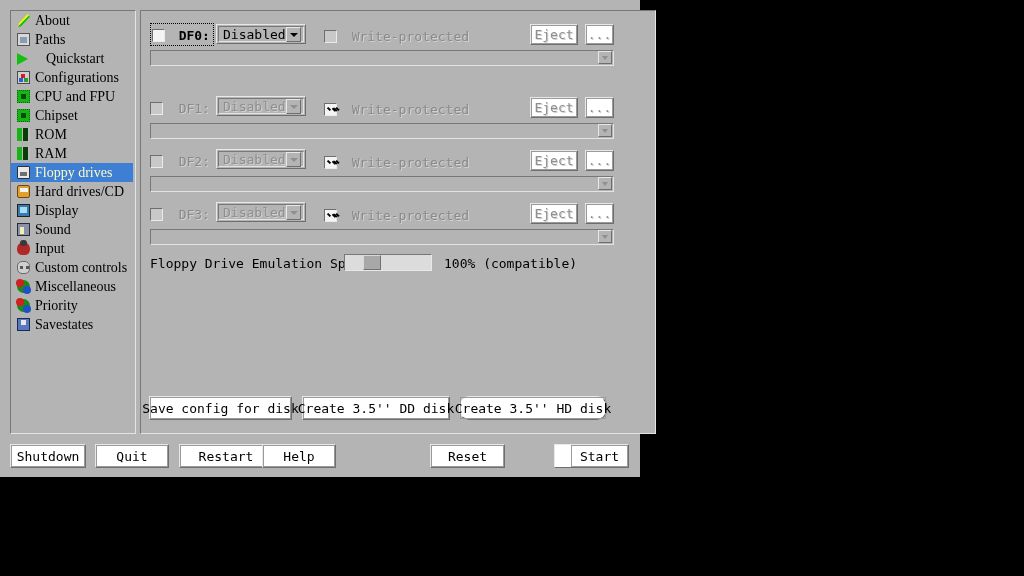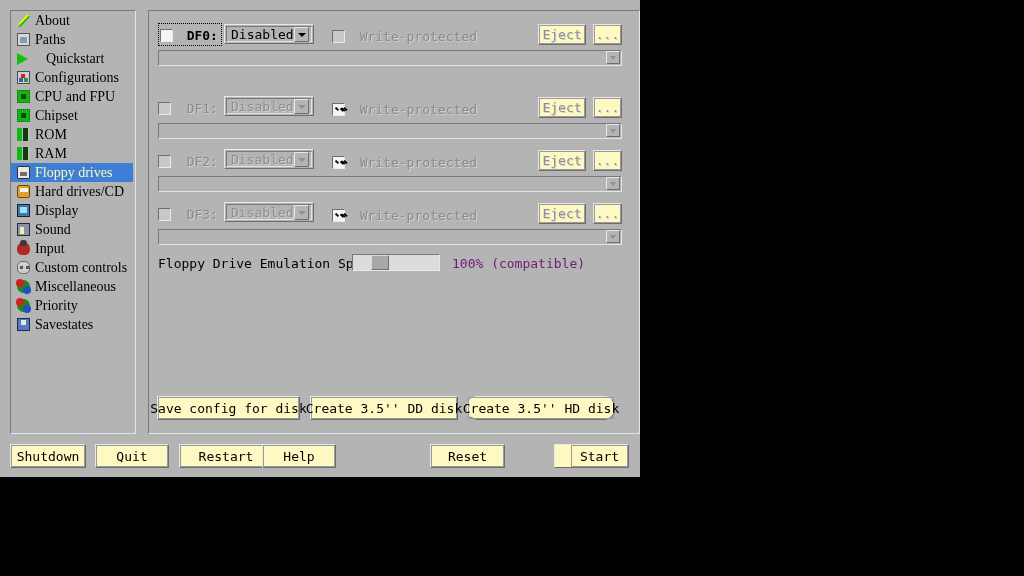--- a/index.html
+++ b/index.html
@@ -102,21 +102,21 @@
     border-right:1px solid #6e6e6e;border-bottom:1px solid #6e6e6e;
     background:#b4b4b4;position:relative;flex:0 0 15px;
   }
   .arrowbtn:after{
     content:"";position:absolute;left:3px;top:5px;
     border-left:4px solid transparent;border-right:4px solid transparent;
     border-top:4px solid #000;
   }
   .arrowbtn.dim:after{border-top-color:#8f8f8f;}
   .btn{
-    box-sizing:border-box;background:#fef9c3;
+    box-sizing:border-box;background:#ffffff;
     border-top:1px solid #e8e8e8;border-left:1px solid #e8e8e8;
     border-right:1px solid #6e6e6e;border-bottom:1px solid #6e6e6e;
     display:flex;align-items:center;justify-content:center;
     font-size:13px;color:#000;white-space:nowrap;
   }
   .btn .ib{
     width:100%;height:100%;box-sizing:border-box;
     border:1px solid #9a9a9a;
     display:flex;align-items:center;justify-content:center;
   }
@@ -226,21 +226,21 @@
           <span class="side-ico ic-misc"></span>
           <span class="side-label">Priority</span>
         </div>
         <div class="side-item">
           <span class="side-ico ic-save"></span>
           <span class="side-label">Savestates</span>
         </div>
       </div>
   </div>
 
-  <div class="inset" style="position:absolute;left:148px;top:10px;width:490px;height:422px;">
+  <div class="inset" style="position:absolute;left:140px;top:10px;width:490px;height:422px;padding-left:24px;">
     <div id="panel" style="position:absolute;left:0;top:0;width:488px;height:420px;background:#b4b4b4;">
 
       <div style="position:absolute;left:9px;top:12px;">
         <span class="focusbox">
           <span class="cb"></span>
           <span class="lbl" style="margin-left:4px;font-weight:bold;">DF0:</span>
         </span>
       </div>
       <div class="combo" style="position:absolute;left:75px;top:13px;width:90px;">
         <div class="inner">
@@ -352,21 +352,21 @@
       </div>
       <div class="pathfield" style="position:absolute;left:9px;top:218px;width:464px;">
         <span style="position:absolute;left:4px;top:0px;font-size:12px;color:#000;"></span>
         <span class="pa"></span>
       </div>
 
       <div style="position:absolute;left:9px;top:245px;font-size:13px;color:#000;">Floppy Drive Emulation Speed:</div>
       <div class="slider" style="position:absolute;left:203px;top:243px;">
         <div class="thumb" style="left: 18px;"></div>
       </div>
-      <div style="position:absolute;left:303px;top:245px;font-size:13px;color:#701a75;">100% (compatible)</div>
+      <div style="position:absolute;left:303px;top:245px;font-size:13px;color:#000000;">100% (compatible)</div>
 
       <div class="btn" style="position:absolute;left:8px;top:385px;width:143px;height:24px;">
         <div class="ib">
             <span>Save config for disk</span>
           </div>
       </div>
       <div class="btn" style="position:absolute;left:161px;top:385px;width:148px;height:24px;">
         <div class="ib">
             <span>Create 3.5'' DD disk</span>
           </div>

